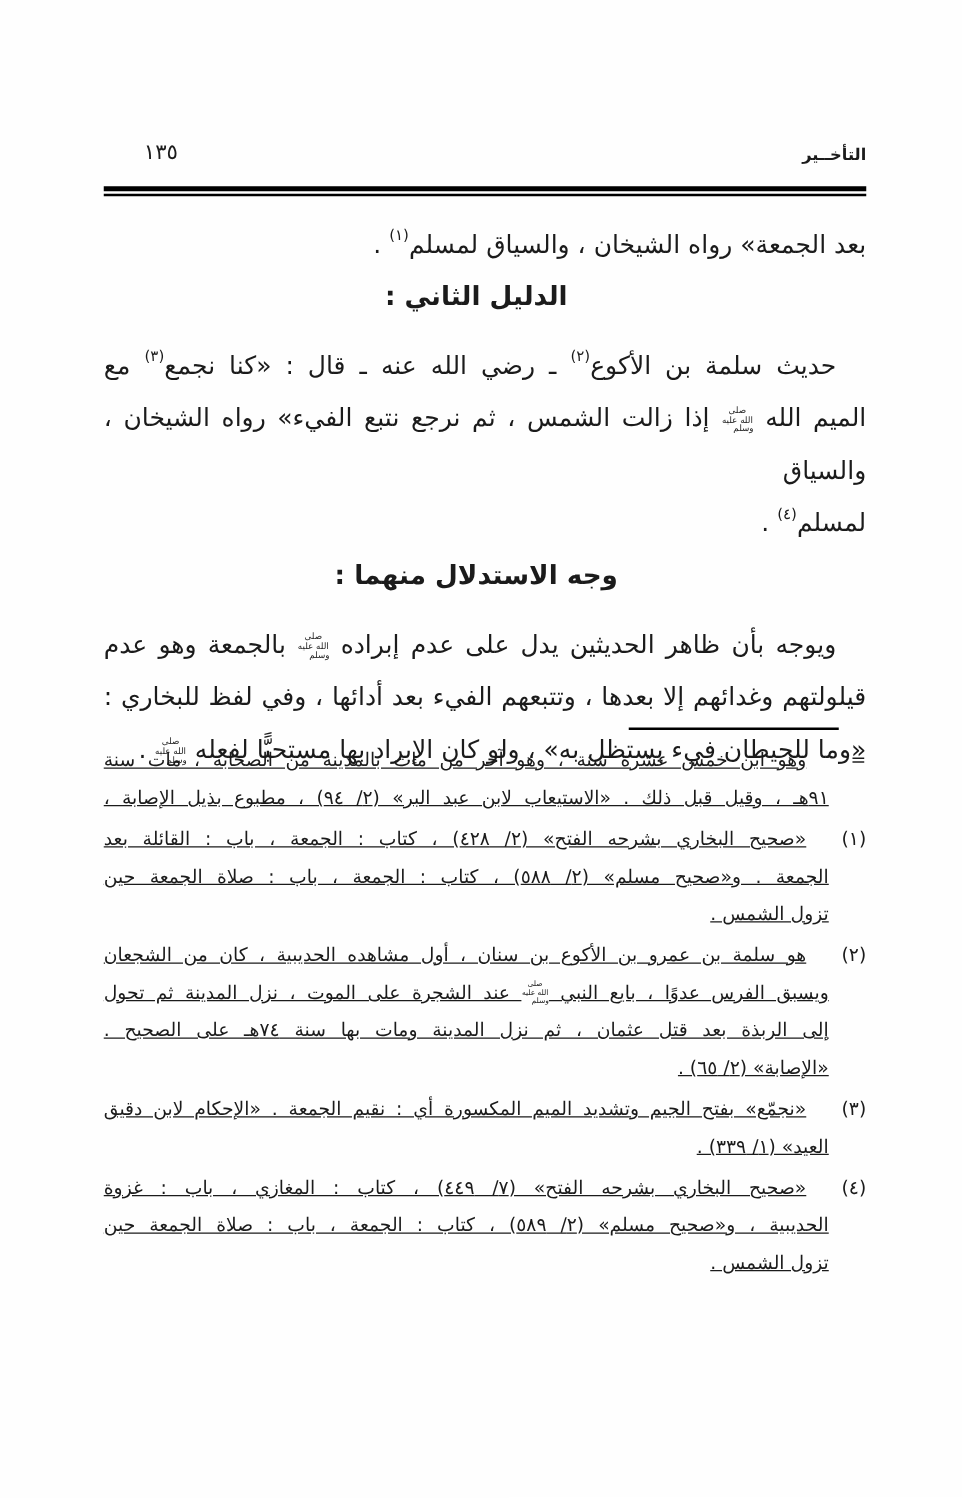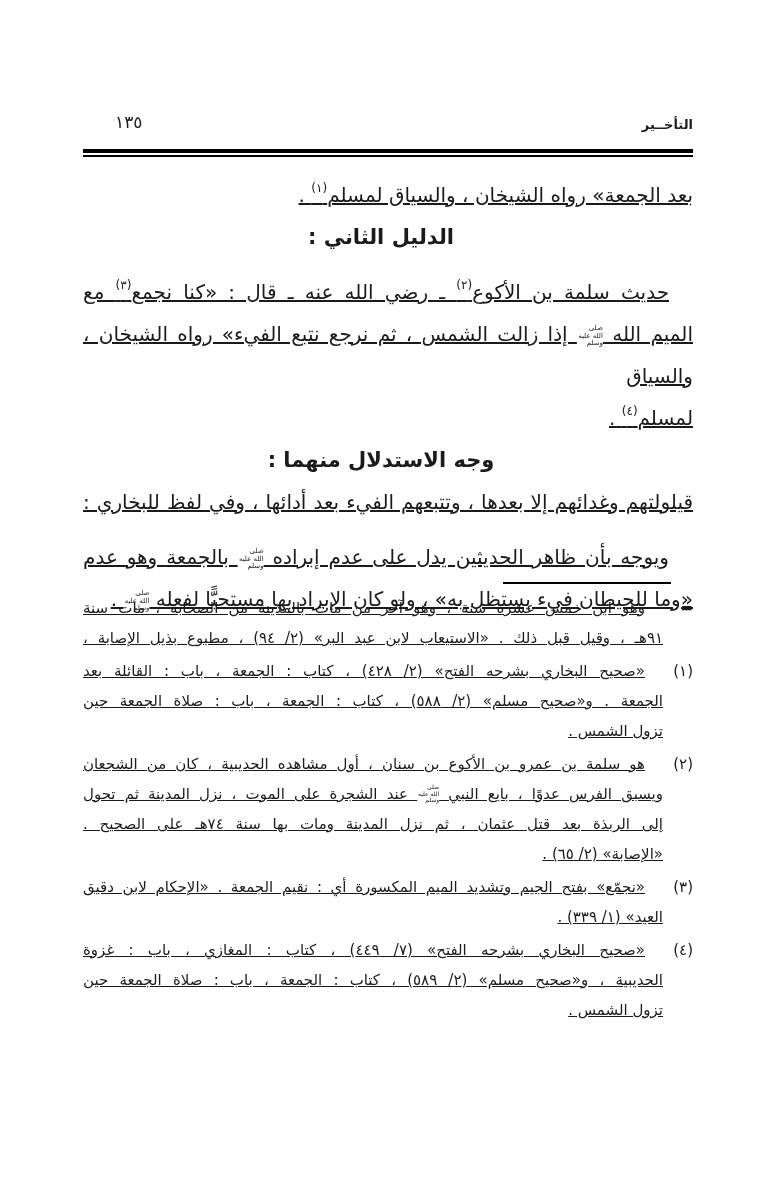--- a/index.html
+++ b/index.html
@@ -11,28 +11,28 @@
   .content{position:absolute;right:77px;left:83px;top:0;bottom:0;}
   
   .header{position:absolute;top:112px;right:0;left:0;display:flex;
     justify-content:space-between;align-items:flex-end;}
   .header-title{font-size:13px;font-weight:700;letter-spacing:0;}
   .header-page-number{font-size:17px;margin-left:32px;}
   .rule{position:absolute;top:149px;right:0;left:0;height:2px;
     border-top:4px solid #000;border-bottom:2px solid #000;}
   
   .body{position:absolute;top:174px;right:0;left:0;font-size:20px;}
-  .bline{line-height:42px;text-align:justify;text-align-last:right;text-decoration:underline;}
+  .bline{line-height:42px;text-align:justify;text-align-last:right;}
   .bline.j{text-align-last:justify;}
   .bline.indent{padding-right:24px;margin-top:13px;}
   .heading{font-weight:700;font-size:21px;line-height:42px;padding-right:14px;text-align:center;}
   sup.fnref{font-size:12px;line-height:0;position:relative;top:-2px;}
   
   .pbuh{display:inline-block;width:26px;font-size:7px;line-height:1.05;
-    text-align:right;vertical-align:-4px;white-space:normal;color:#1b1b1b;}
+    text-align:center;vertical-align:-4px;white-space:normal;color:#1b1b1b;}
   .fn .pbuh{width:22px;font-size:6px;vertical-align:-3px;}
   
   .fn-sep{position:absolute;top:582px;right:22px;width:168px;border-top:2px solid #000;}
   .footnotes{position:absolute;top:593px;right:0;left:0;font-size:15px;}
   .fn{position:relative;padding-right:30px;margin-bottom:3px;}
   .fn-line{line-height:30px;text-align:justify;text-align-last:right;text-decoration:underline;}
   .fn-line.j{text-align-last:justify;}
   .fn-line.first{text-indent:-30px;}
   .fn-marker{display:inline-block;width:48px;box-sizing:border-box;
     padding-left:10px;text-align:right;text-indent:0;}
@@ -55,22 +55,22 @@
           <div class="bline"><span>بعد الجمعة» رواه الشيخان ، والسياق لمسلم</span><sup class="fnref">(١)</sup><span> .</span></div>
         </div>
         <div class="heading">الدليل الثاني :</div>
         <div class="paragraph">
           <div class="bline j indent"><span>حديث سلمة بن الأكوع</span><sup class="fnref">(٢)</sup><span> ـ رضي الله عنه ـ قال : «كنا نجمع</span><sup class="fnref">(٣)</sup><span> مع</span></div>
           <div class="bline j"><span>الميم الله </span><span class="pbuh" title="ﷺ">صلى الله عليه وسلم</span><span> إذا زالت الشمس ، ثم نرجع نتبع الفيء» رواه الشيخان ، والسياق</span></div>
           <div class="bline"><span>لمسلم</span><sup class="fnref">(٤)</sup><span> .</span></div>
         </div>
         <div class="heading">وجه الاستدلال منهما :</div>
         <div class="paragraph">
+          <div class="bline j indent"><span>ويوجه بأن ظاهر الحديثين يدل على عدم إبراده </span><span class="pbuh" title="ﷺ">صلى الله عليه وسلم</span><span> بالجمعة وهو عدم</span></div>
           <div class="bline j"><span>قيلولتهم وغدائهم إلا بعدها ، وتتبعهم الفيء بعد أدائها ، وفي لفظ للبخاري :</span></div>
-          <div class="bline j indent"><span>ويوجه بأن ظاهر الحديثين يدل على عدم إبراده </span><span class="pbuh" title="ﷺ">صلى الله عليه وسلم</span><span> بالجمعة وهو عدم</span></div>
           <div class="bline"><span>«وما للحيطان فيء يستظل به» ، ولو كان الإبراد بها مستحبًّا لفعله </span><span class="pbuh" title="ﷺ">صلى الله عليه وسلم</span><span> .</span></div>
         </div>
       </div>
 
     <div class="fn-sep"></div>
 
     <div class="footnotes" id="footnotes">
         <div class="fn">
           <div class="fn-line j first"><span class="fn-marker">=</span><span>وهو ابن خمس عشرة سنة ، وهو آخر من مات بالمدينة من الصحابة ، مات سنة</span></div>
           <div class="fn-line j"><span>٩١هـ ، وقيل قبل ذلك . «الاستيعاب لابن عبد البر» (٢/ ٩٤) ، مطبوع بذيل الإصابة ،</span></div>

